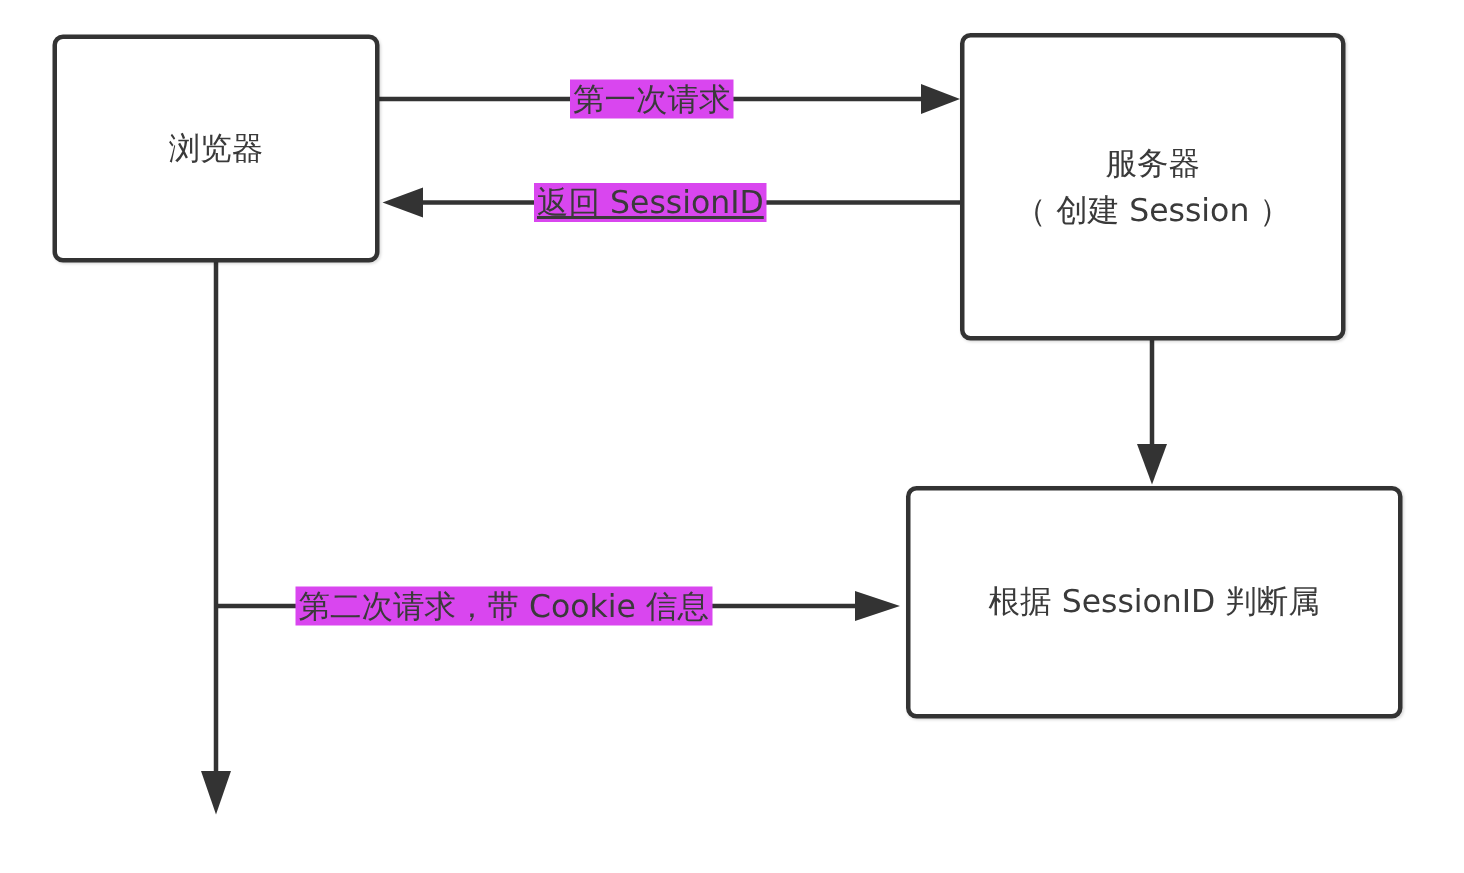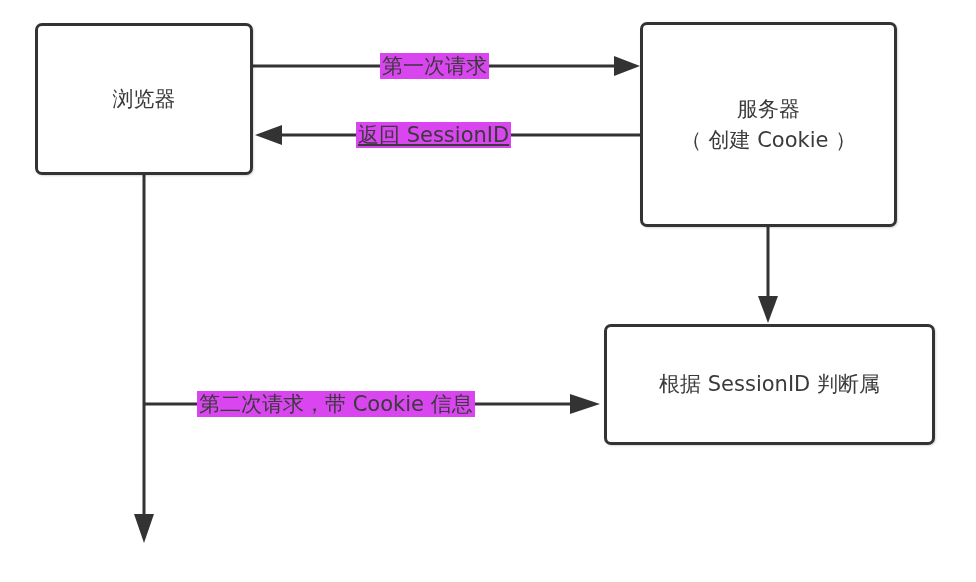--- a/index.html
+++ b/index.html
@@ -34,25 +34,25 @@
   <polygon points="600,404 570,394 570,414" fill="#333"></polygon>
 </svg>
 
 <div class="box" style="left:35px; top:23px; width:218px; height:152px;">
   <span>浏览器</span>
 </div>
 
 <div class="box" style="left:640px; top:22px; width:257px; height:205px;">
   <div>
     <div>服务器</div>
-    <div>（ 创建 Cookie ）</div>
+    <div>（ 创建 Session ）</div>
   </div>
 </div>
 
-<div class="box" style="left:604px; top:324px; width:331px; height:121px;">
+<div class="box" style="left:604px; top:324px; width:331px; height:155px;">
   <div>
     <div>根据 SessionID 判断属</div>
   </div>
 </div>
 
 <div class="lbl" style="left:380px; top:53px;">第一次请求</div>
 <div class="lbl" style="left:356px; top:122px;text-decoration:underline;">返回 SessionID</div>
 <div class="lbl" style="left:197px; top:391px;">第二次请求，带 Cookie 信息</div>
 
 </body></html>

